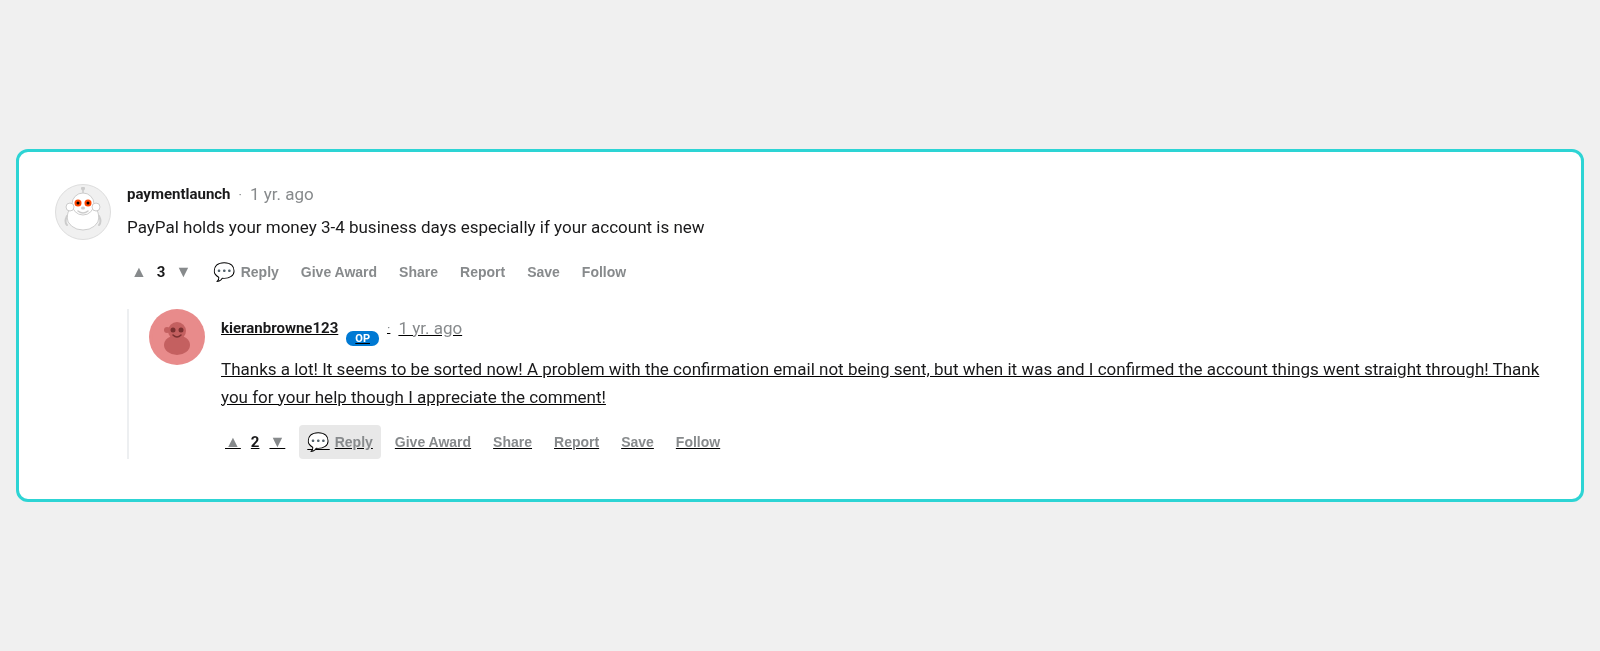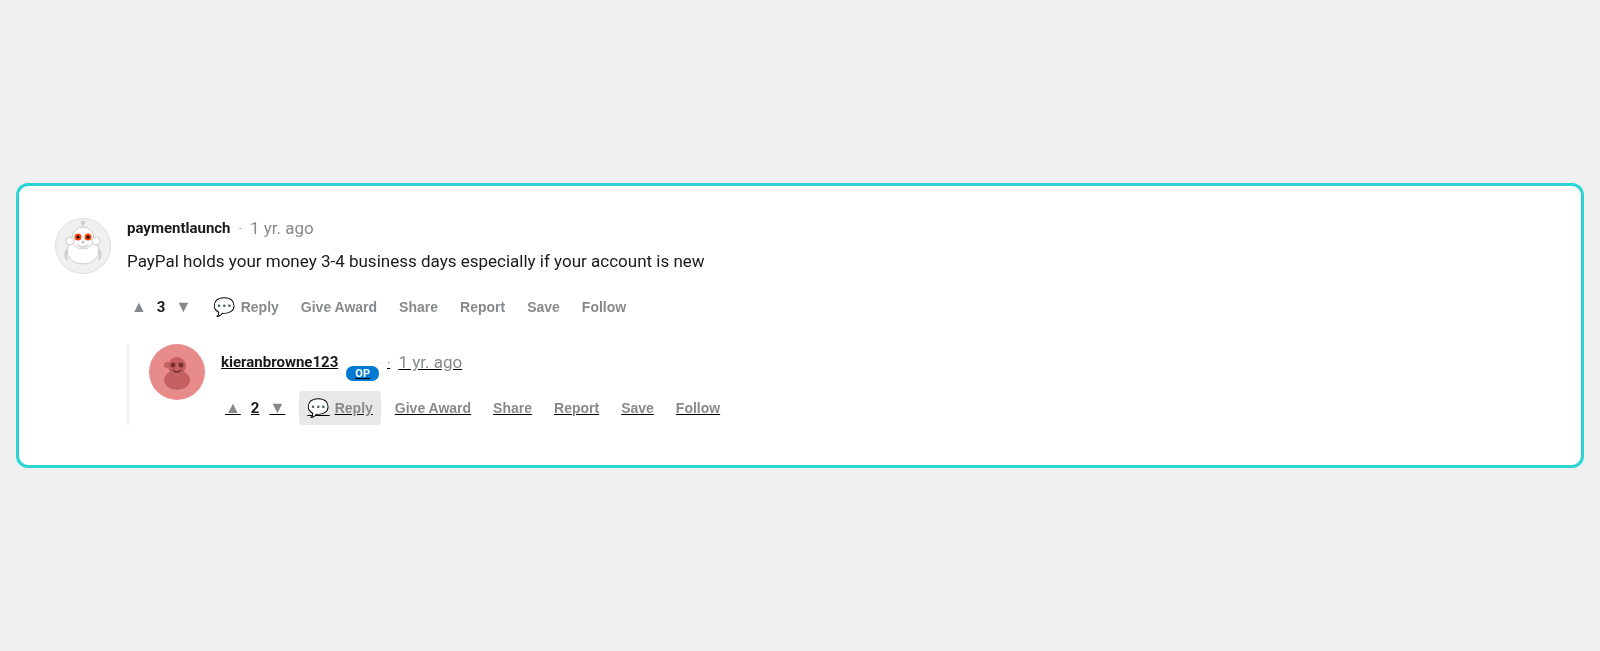--- a/index.html
+++ b/index.html
@@ -220,20 +220,21 @@
           <circle cx="15" cy="18" r="3" fill="#c46060"></circle>
         </svg>
       </div>
       <div class="comment-body">
         <div class="comment-meta">
           <span class="username">kieranbrowne123</span>
           <span class="op-badge">OP</span>
           <span class="dot">·</span>
           <span class="timestamp">1 yr. ago</span>
         </div>
+        <div class="comment-text">Thanks a lot! It seems to be sorted now! A problem with the confirmation email not being sent, but when it was and I confirmed the account things went straight through! Thank you for your help though I appreciate the comment!</div>
         <div class="comment-actions">
           <div class="vote-section">
             <button class="vote-btn">▲</button>
             <span class="vote-count">2</span>
             <button class="vote-btn">▼</button>
           </div>
           <button class="action-btn reply-active">
             <span class="reply-icon">💬</span>
             <span>Reply</span>
           </button>

